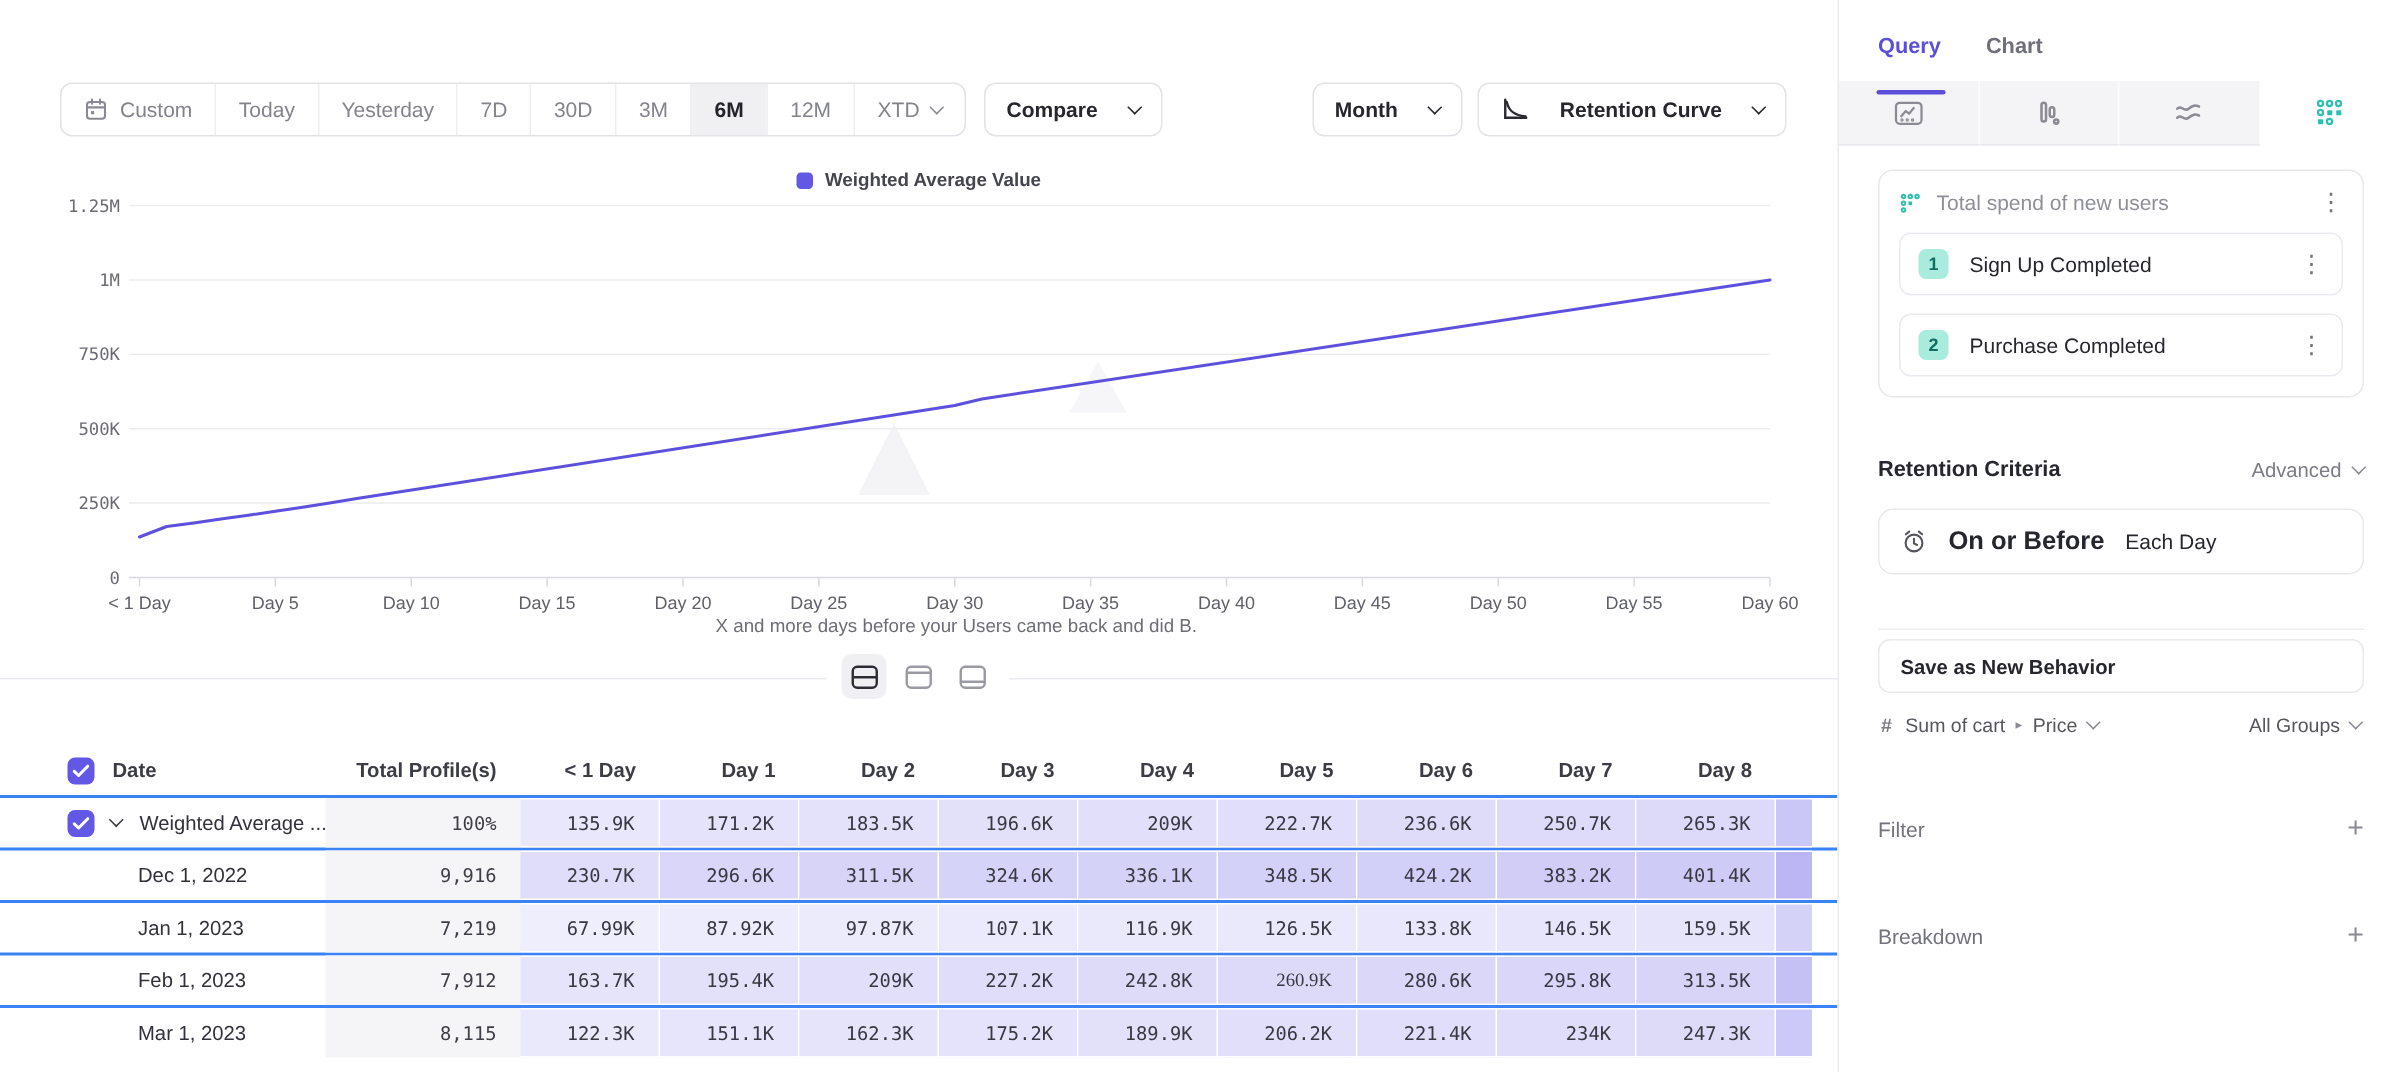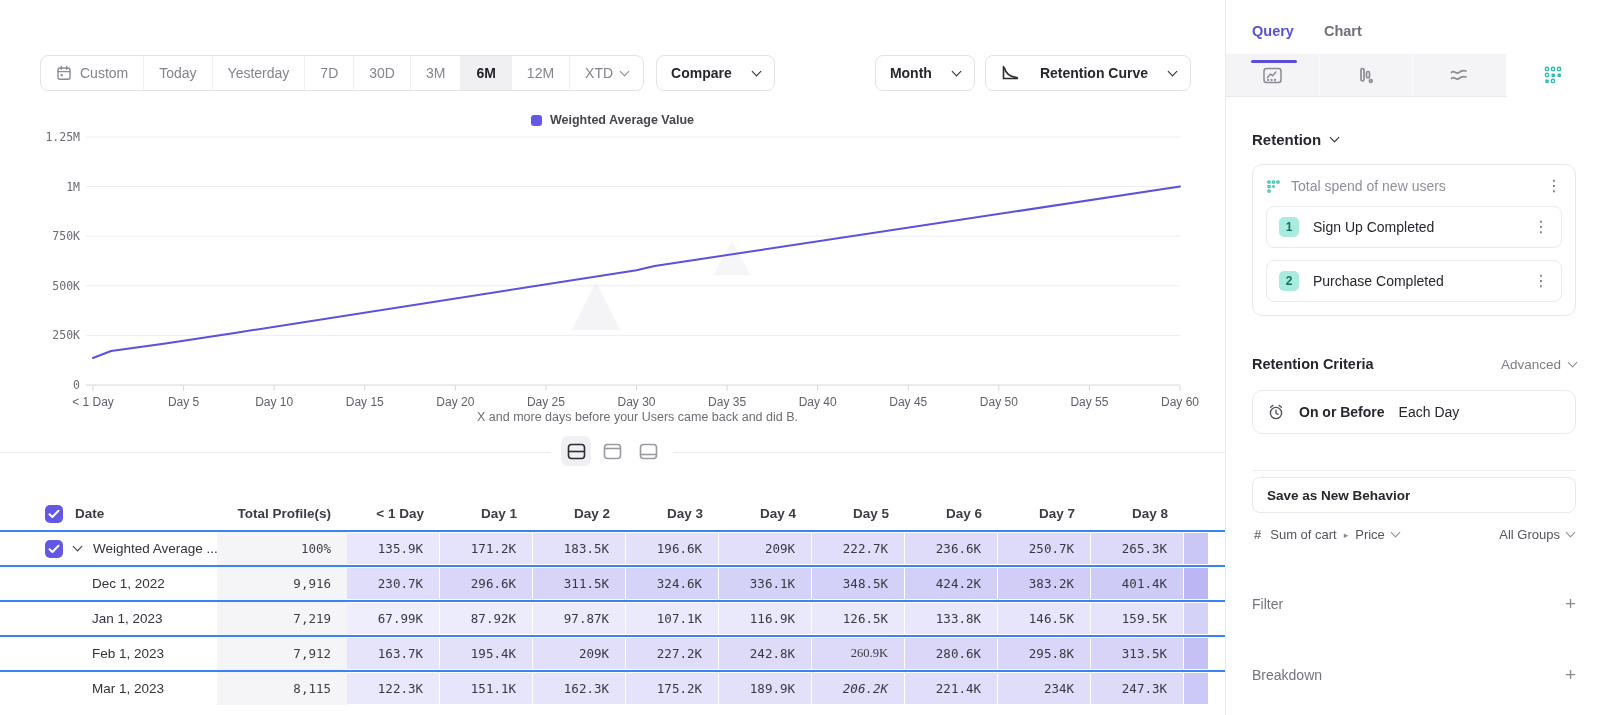--- a/index.html
+++ b/index.html
@@ -79,21 +79,21 @@
   .step-row{margin-top:12px;border:1px solid #ebebef;border-radius:8px;height:42px;display:flex;
             align-items:center;padding:0 12px;gap:14px;box-sizing:border-box;cursor:pointer}
   .badge{width:20px;height:20px;border-radius:5px;background:#a9ebdd;color:#0e6f62;font-size:12px;
          font-weight:700;display:flex;align-items:center;justify-content:center;flex:none}
   .step-label{font-size:14px;color:#26262d;font-weight:500}
   .criteria-head{margin-top:40px;display:flex;align-items:center}
   .criteria-title{font-size:14.5px;font-weight:700;color:#26262d}
   .advanced{margin-left:auto;display:flex;align-items:center;gap:8px;color:#7c7c85;font-size:13.5px;cursor:pointer}
   .criteria-card{margin-top:18px;border:1px solid #e9e9ed;border-radius:10px;height:44px;display:flex;
                  align-items:center;gap:14px;padding:0 14px;box-sizing:border-box;cursor:pointer}
-  .cc-cond{font-weight:700;font-size:14px;color:#26262d}
+  .cc-cond{font-weight:700;font-size:17px;color:#26262d}
   .cc-win{font-size:14px;color:#26262d}
   .sb-divider{margin-top:36px;border-top:1px solid #ededf1}
   .save-btn{margin-top:6px;width:100%;height:36px;border:1px solid #e9e9ed;border-radius:8px;background:#fff;
             text-align:left;padding:0 14px;font-size:13.5px;font-weight:600;color:#26262d;cursor:pointer;
             font-family:"Liberation Sans",sans-serif}
   .metric-row{margin-top:14px;display:flex;align-items:center;gap:9px;padding:0 2px;font-size:13px;color:#55555e}
   .metric-hash{color:#7c7c85;font-weight:700}
   .tri{font-size:9px;color:#8a8a92;font-family:"DejaVu Sans",sans-serif}
   .groups{margin-left:auto;display:flex;gap:7px;align-items:center;cursor:pointer}
   .metric-ev{display:flex;gap:7px;align-items:center;cursor:pointer}
@@ -343,21 +343,21 @@
         <div class="c-check"></div>
         <div class="c-date plain">
           <span>Mar 1, 2023</span>
         </div>
         <div class="c-total">8,115</div>
         <div class="c-val" style="background: rgba(99, 87, 229, 0.137);">122.3K</div>
         <div class="c-val" style="background: rgba(99, 87, 229, 0.153);">151.1K</div>
         <div class="c-val" style="background: rgba(99, 87, 229, 0.16);">162.3K</div>
         <div class="c-val" style="background: rgba(99, 87, 229, 0.17);">175.2K</div>
         <div class="c-val" style="background: rgba(99, 87, 229, 0.176);">189.9K</div>
-        <div class="c-val" style="background: rgba(99, 87, 229, 0.19); font-style: italic;">206.2K</div>
+        <div class="c-val" style="background: rgba(99, 87, 229, 0.19);">206.2K</div>
         <div class="c-val" style="background: rgba(99, 87, 229, 0.196);">221.4K</div>
         <div class="c-val" style="background: rgba(99, 87, 229, 0.204);">234K</div>
         <div class="c-val" style="background: rgba(99, 87, 229, 0.21);">247.3K</div>
         <div class="c-sliver" style="background: rgba(99, 87, 229, 0.325);"></div>
       </div>
     </div>
 </div>
 
 <div class="sidebar">
   <div class="sb-tabs">
@@ -402,24 +402,20 @@
         <circle cx="4" cy="10" r="1.7"></circle>
           <rect x="8.5" y="8.5" width="3.4" height="3.4" rx="0.6" fill="currentColor" stroke="none"></rect>
         <rect x="14.5" y="8.5" width="3.4" height="3.4" rx="0.6" fill="currentColor" stroke="none"></rect>
         <rect x="2.3" y="14.5" width="3.4" height="3.4" rx="0.6" fill="currentColor" stroke="none"></rect>
           <circle cx="10" cy="16" r="1.7"></circle>
       </svg>
     </div>
   </div>
 
   <div class="sb-content">
-    <div class="sb-heading">
-      <span>Retention</span>
-      <i class="chev" style="color:#26262d"></i>
-    </div>
 
     <div class="behavior-card">
       <div class="bc-header">
         <span style="display:flex;color:#2fbfae">
           <svg width="15" height="15" viewBox="0 0 15 15" fill="none" stroke="currentColor" stroke-width="1.3">
             <circle cx="3" cy="3" r="1.2"></circle>
               <circle cx="7.5" cy="3" r="1.2"></circle>
               <circle cx="12" cy="3" r="1.2"></circle>
             <rect x="6.3" y="6.3" width="2.4" height="2.4" fill="currentColor" stroke="none"></rect>
             <circle cx="3" cy="7.5" r="1.2"></circle>

